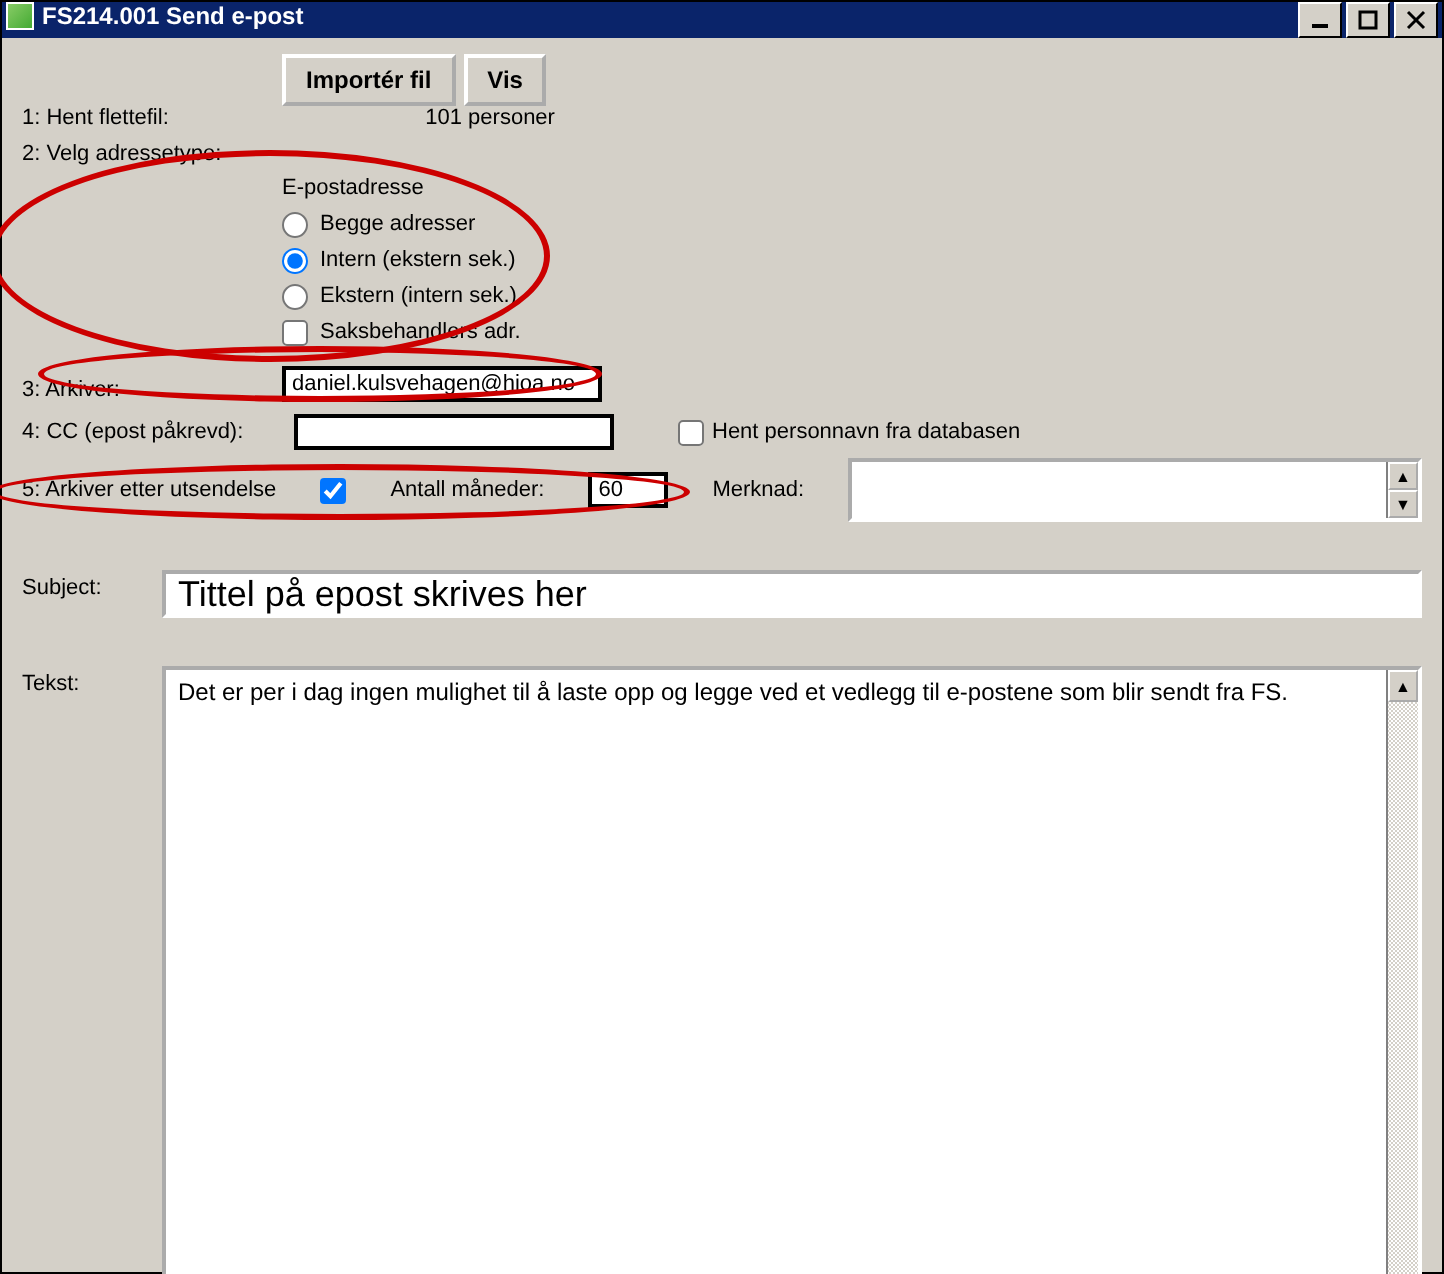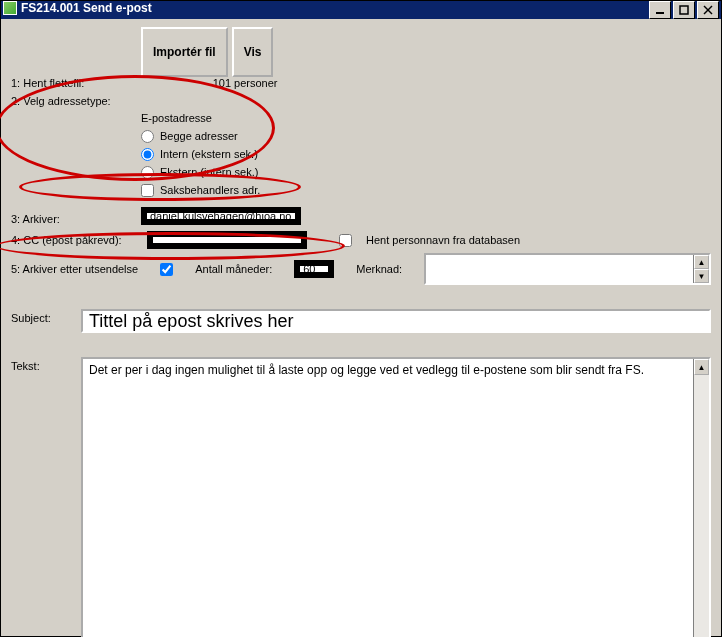--- a/index.html
+++ b/index.html
@@ -49,37 +49,37 @@
     .content {
       flex: 1;
       padding: 8px 10px;
       position: relative;
     }
     .row { display: flex; align-items: flex-end; margin-bottom: 6px; }
     .label { width: 130px; font-size: 11px; }
     .btn3d {
       background: #d4d0c8;
       border: 2px outset #fff;
-      padding: 16px 10px;
+      padding: 4px 10px;
       font-size: 12px; font-weight: bold;
       cursor: pointer;
       margin-right: 4px;
     }
     .personcount { font-size: 11px; margin-left: 4px; }
     .adrtype-block { margin-left: 130px; margin-top: -4px; margin-bottom: 8px; }
     .adrtype-line { display: flex; align-items: center; height: 18px; font-size: 11px; }
     .adrtype-line input { margin-right: 6px; }
     .txtinput {
-      border: 6px solid #000000;
+      border: 2px solid #000000;
       background: #fff;
       font-size: 11px;
       padding: 1px 3px;
       height: 18px;
     }
-    .checkbox-inline { display: inline-flex; align-items: center; gap: 14px; }
+    .checkbox-inline { display: inline-flex; align-items: center; gap: 4px; }
     .subject-row, .text-row { display: flex; align-items: flex-start; margin-top: 24px; }
     .subject-row .slabel, .text-row .slabel { width: 70px; padding-top: 3px; font-size: 11px; }
     .subject-input {
       flex: 1;
       border: 2px inset #fff;
       background: #fff;
       font-size: 18px;
       padding: 2px 6px;
       height: 24px;
     }

